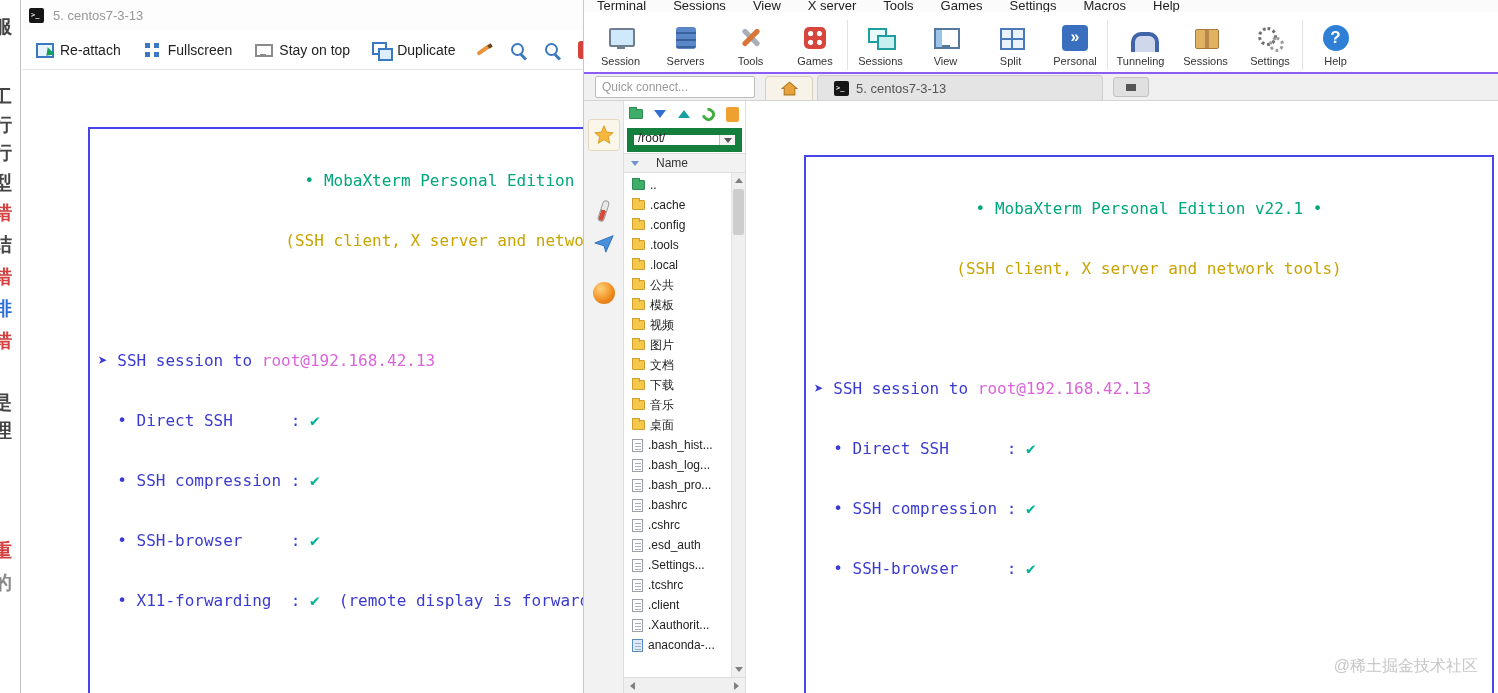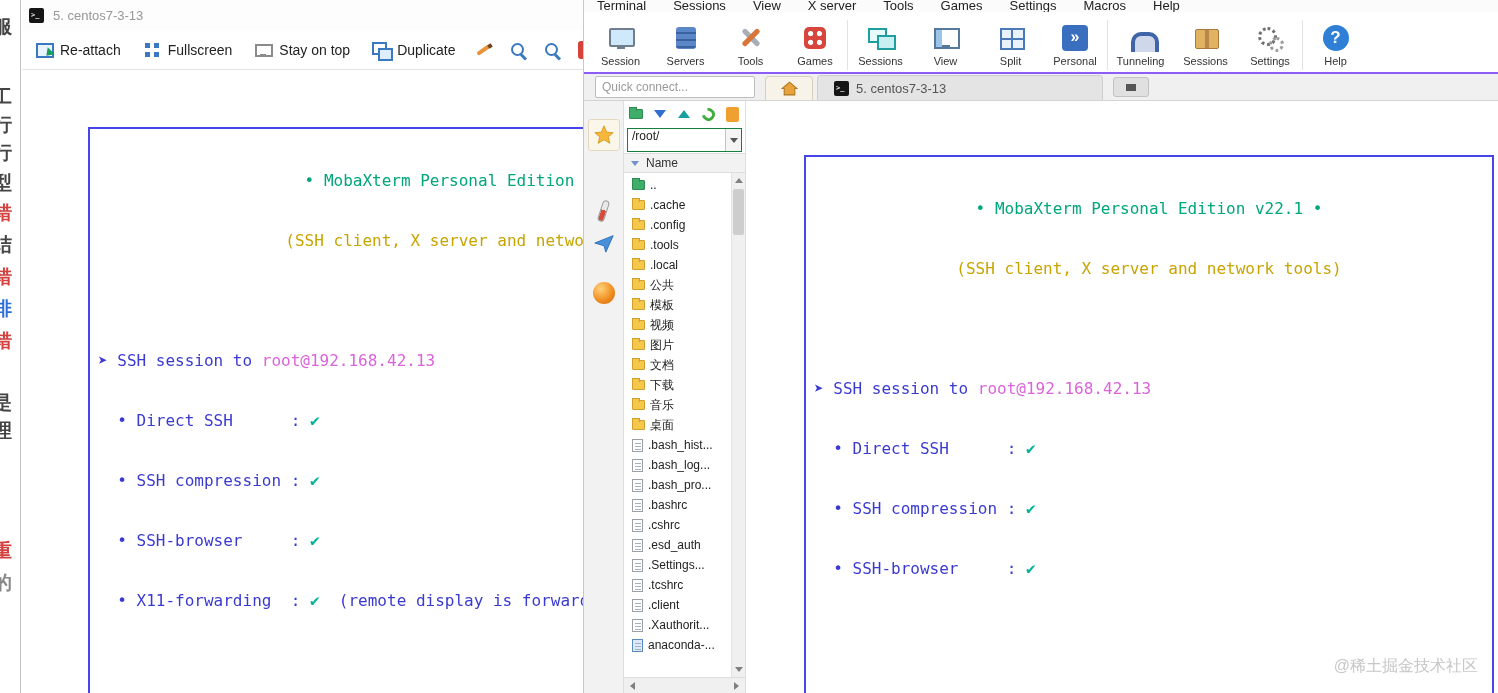--- a/index.html
+++ b/index.html
@@ -105,24 +105,24 @@
   
   .fpanel { width:122px; border-right:1px solid #dedede; display:flex; flex-direction:column; background:#fff; position:relative; flex:none; }
   .fp-tools { height:26px; display:flex; align-items:center; gap:4px; padding:0 2px; overflow:hidden; }
   .fpt { width:20px; height:20px; display:flex; align-items:center; justify-content:center; flex:none; }
   .ic-gfolder { width:14px; height:10px; background:#3fae6a; border:1px solid #2e8a4f; border-radius:1px; position:relative; }
   .ic-gfolder::before { content:""; position:absolute; left:-1px; top:-3px; width:6px; height:3px; background:#3fae6a; border:1px solid #2e8a4f; border-bottom:none; }
   .ic-darr { width:0; height:0; border:6px solid transparent; border-top:8px solid #2f6fd0; margin-top:6px; }
   .ic-uarr { width:0; height:0; border:6px solid transparent; border-bottom:8px solid #18a0a0; margin-bottom:6px; }
   .ic-refresh { width:13px; height:13px; border:3px solid #3fae3f; border-radius:50%; border-left-color:transparent; transform:rotate(35deg); }
   .ic-orange { width:13px; height:15px; background:#f0a030; border-radius:2px; }
-  .fp-path { height:24px; margin:1px 3px; border:1px solid #15803d; display:flex; align-items:flex-start; justify-content:space-between; font-size:12px; padding-left:4px; color:#222; }
+  .fp-path { height:24px; margin:1px 3px; border:7px solid #15803d; display:flex; align-items:flex-end; justify-content:space-between; font-size:12px; padding-left:4px; color:#222; }
   .dd { width:16px; height:100%; border-left:1px solid #c4c4c4; display:flex; align-items:center; justify-content:center; background:#f4f4f4; }
   .tri-down-s { width:0; height:0; border:4px solid transparent; border-top:5px solid #555; margin-top:4px; }
-  .fp-header { height:20px; background:#f2f2f2; border-top:1px solid #ddd; border-bottom:1px solid #ddd; font-size:12px; display:flex; align-items:center; gap:7px; padding:0 7px; color:#333; }
+  .fp-header { height:20px; background:#f2f2f2; border-top:1px solid #ddd; border-bottom:1px solid #ddd; font-size:12px; display:flex; align-items:center; gap:17px; padding:0 7px; color:#333; }
   .tri-hdr { width:0; height:0; border:4px solid transparent; border-top:5px solid #6f93c8; margin-top:4px; }
   .flist { flex:1; overflow:hidden; padding:2px 14px 0 0; }
   .frow { height:20px; display:flex; align-items:center; gap:5px; padding-left:8px; font-size:12px; color:#222; white-space:nowrap; overflow:hidden; }
   .ficon { flex:none; position:relative; }
   .k-folder,.k-parent { width:13px; height:10px; background:#f5c84c; border:1px solid #cf9f2e; border-radius:1px; }
   .k-folder::before,.k-parent::before { content:""; position:absolute; left:-1px; top:-3px; width:6px; height:3px; background:inherit; border:1px solid #cf9f2e; border-bottom:none; }
   .k-parent { background:#3fae6a; border-color:#2e8a4f; }
   .k-parent::before { border-color:#2e8a4f; }
   .k-file,.k-file-blue { width:11px; height:13px; background:#fff; border:1px solid #9aa0a8; }
   .k-file::before,.k-file-blue::before { content:""; position:absolute; left:2px; top:3px; width:6px; height:1px; background:#aab0b8; box-shadow:0 3px #aab0b8,0 6px #aab0b8; }

